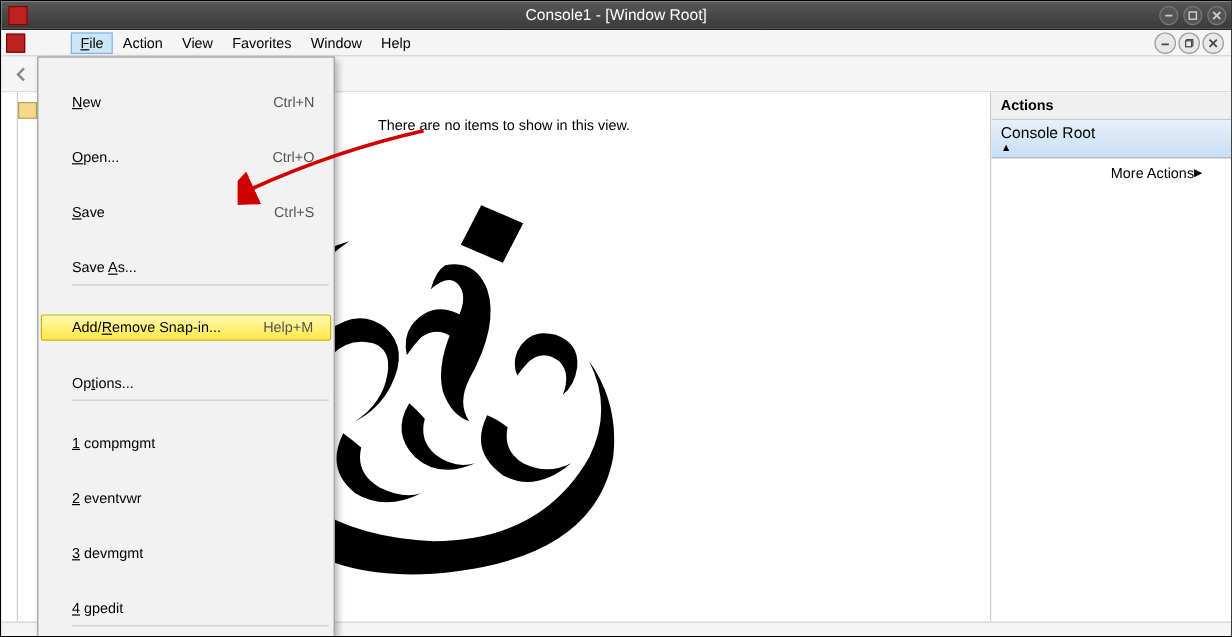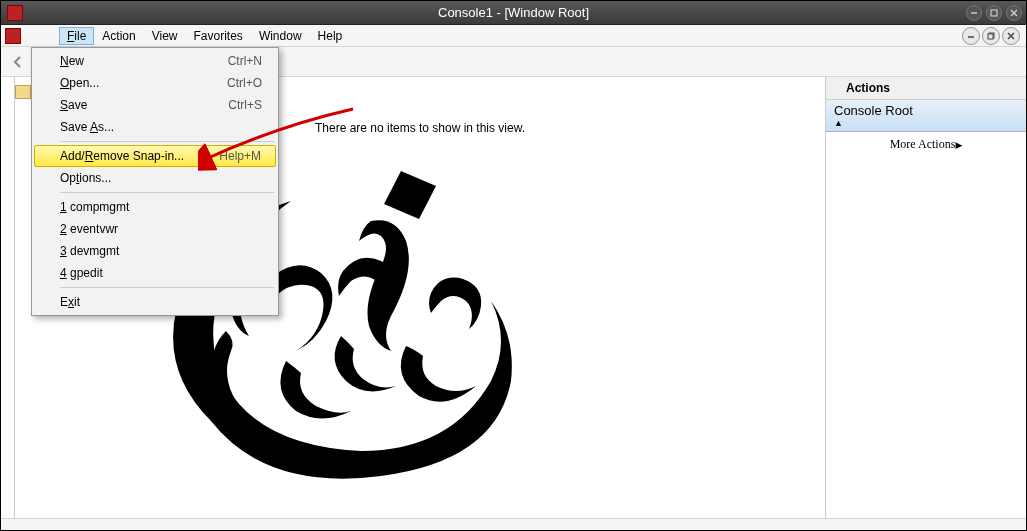--- a/index.html
+++ b/index.html
@@ -22,32 +22,32 @@
   
   .toolbar { height: 30px; background: #f5f5f5; border-bottom: 1px solid #d4d4d4; display:flex; align-items:center; padding-left:6px; gap:4px; }
   .tb-arrow { width:22px;height:22px;display:flex;align-items:center;justify-content:center; }
   .tb-sep { width:1px; height:20px; background:#ccc; margin:0 2px; }
   .tb-icon { width:20px;height:20px;display:flex;align-items:center;justify-content:center; }
   
   .workspace { display:flex; height: calc(100% - 24px - 22px - 30px - 12px); }
   .left-pane { width: 14px; background:#fff; border-right:1px solid #ccc; }
   .left-icon { width:16px;height:14px;background:#f3d98a;border:1px solid #c0a050;margin:2px 0 0 2px;position:absolute;left:12px;top:82px; }
   .mid-pane { flex:1; background:#fff; border-right:1px solid #ccc; position:relative; display:flex;align-items:flex-start;justify-content:center; }
-  .empty-msg { margin-top: 44px; font-size:12px; color:#000; }
+  .empty-msg { margin-top: 20px; font-size:12px; color:#000; }
   
   .actions-pane { width: 200px; background:#fff; }
-  .actions-head { background:#f0f0f0; padding:4px 20px; font-weight:bold; border-bottom:1px solid #ccc; font-size:12px;}
+  .actions-head { background:#f0f0f0; padding:4px 8px; font-weight:bold; border-bottom:1px solid #ccc; font-size:12px;}
   .actions-group { background: linear-gradient(#e6f0fa,#c8dff5); padding:3px 8px; display:flex; justify-content:space-between; border-bottom:1px solid #aac; font-size:13px;flex-direction:column;}
-  .actions-entry { padding:5px 24px; font-size:12px; display:flex; justify-content:center; align-items:center;font-family:Liberation Serif, serif;}
+  .actions-entry { padding:5px 24px; font-size:12px; display:flex; justify-content:flex-end; align-items:center;}
   .chev { font-size:9px; }
   
   .statusbar { height:12px; background:#f5f5f5; border-top:1px solid #d4d4d4; position:absolute; bottom:0; left:0; right:0;}
   
   .dropdown { position:absolute; top:46px; left:30px; width:248px; background:#f2f2f2; border:1px solid #999; box-shadow:3px 3px 6px rgba(0,0,0,0.3); z-index:10; padding:2px;}
-  .dd-row { display:flex; align-items:center; height:22px; padding:0 4px; font-size:12px; }
+  .dd-row { display:flex; align-items:center; height:22px; padding:0 4px; font-size:12px;margin-top:24px; }
   .dd-label { flex:1; padding-left:22px; }
   .dd-shortcut { padding-right:10px; color:#555; }
   .dd-row.highlight { background:linear-gradient(#fff9b0,#ffe845); border:1px solid #d4b000; border-radius:2px; }
   .dd-row.highlight .dd-label { padding-left:21px; }
   .dd-sep { height:1px; background:#ccc; margin:3px 2px 3px 26px; }
   
   .arrow-annot { position:absolute; left:197px; top:100px; z-index:20; pointer-events:none;}
   
   .calligraphy { position:absolute; left:140px; top:150px; z-index:5; pointer-events:none;}
 </style>

